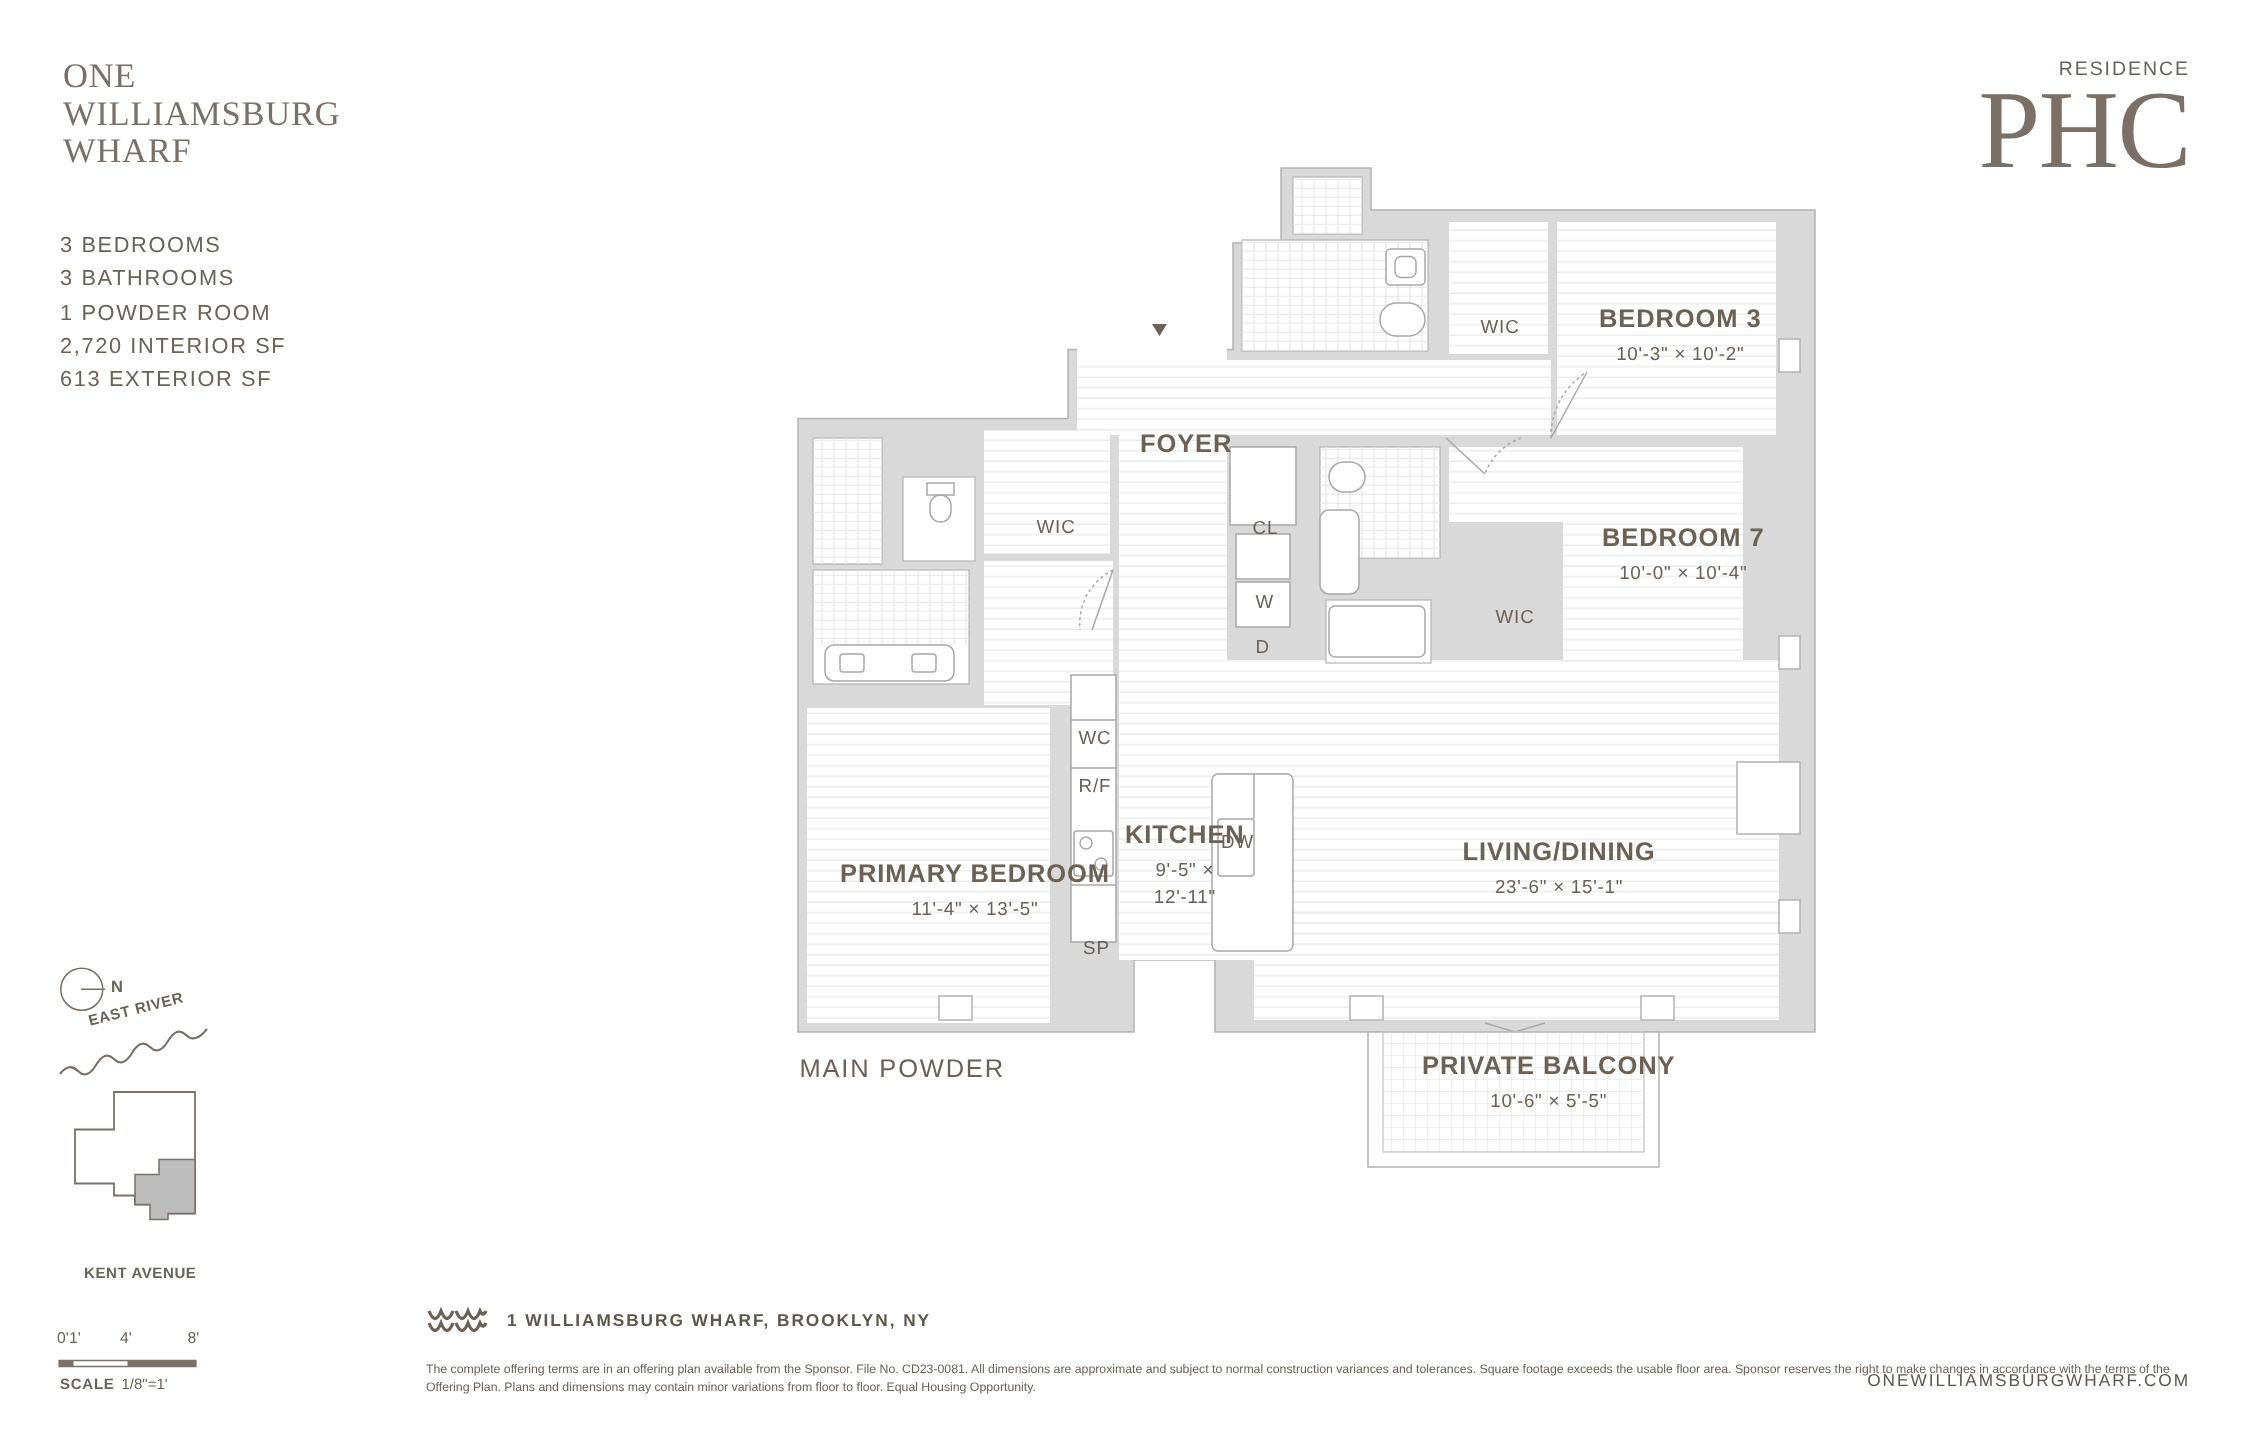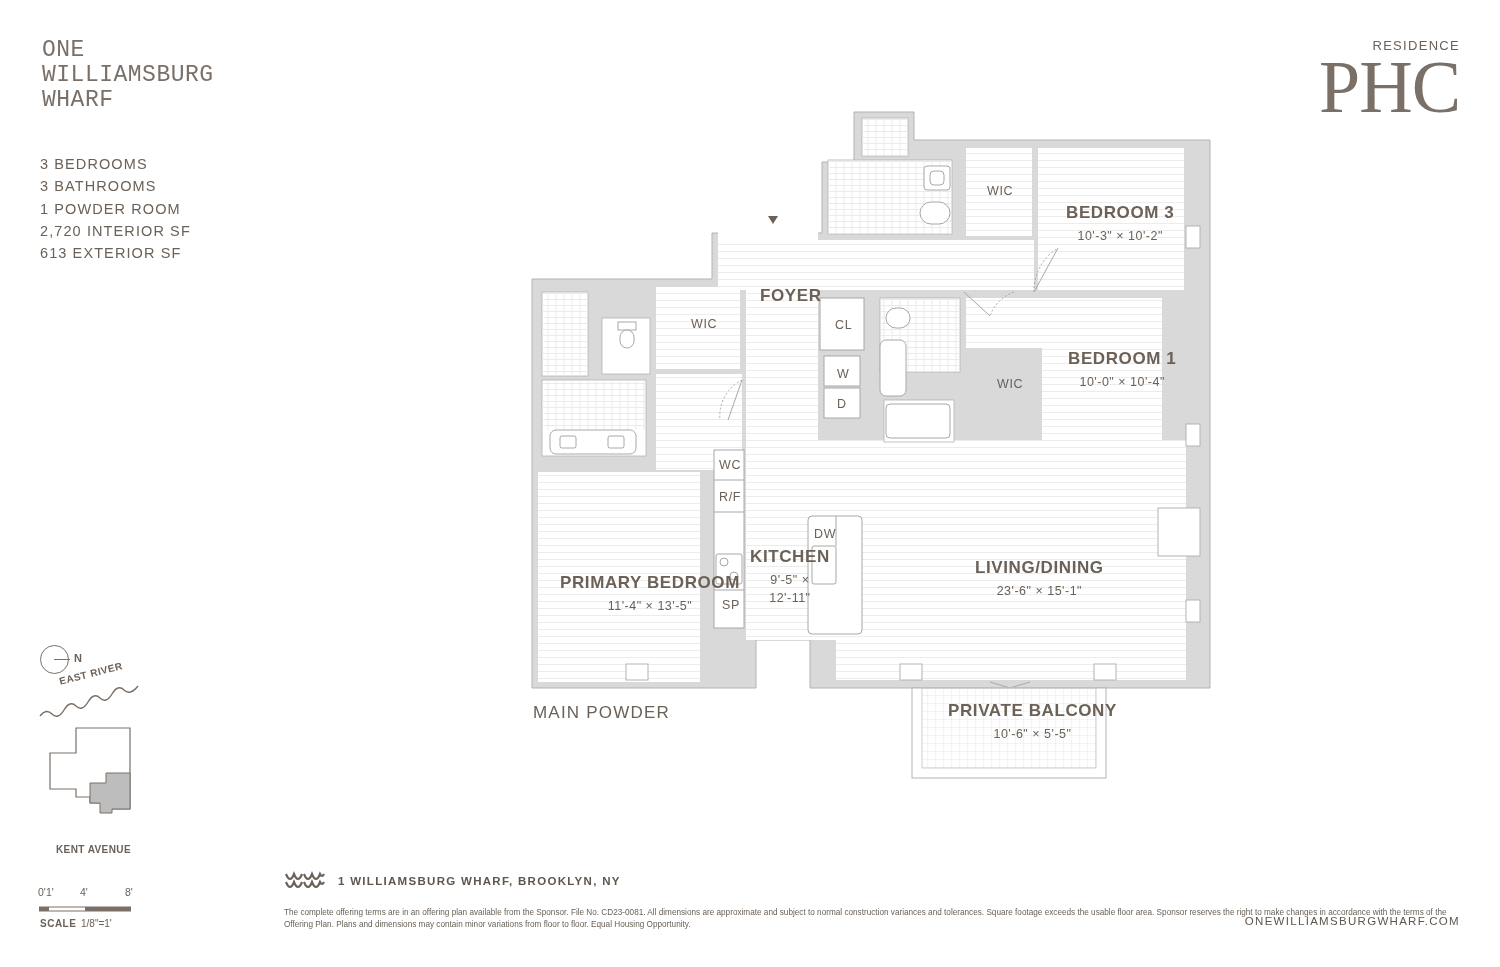--- a/index.html
+++ b/index.html
@@ -1,19 +1,19 @@
 <!DOCTYPE html>
 <html><head>
 <meta charset="utf-8">
 <style>
   * { margin: 0; padding: 0; box-sizing: border-box; }
   html, body { width: 1500px; height: 967px; background: #ffffff; overflow: hidden; }
   body { position: relative; font-family: "Liberation Sans", sans-serif; color: #6b6157; }
 
-  .brand { position: absolute; left: 42px; top: 38px; font-family: Liberation Mono, monospace; font-size: 23px; line-height: 25px; color: #7a7068; letter-spacing: 0.5px; }
+  .brand { position: absolute; left: 42px; top: 38px; font-family: Liberation Serif, serif; font-size: 23px; line-height: 25px; color: #7a7068; letter-spacing: 0.5px; }
   .brand div { white-space: nowrap; }
 
   .stats { position: absolute; left: 40px; top: 153px; font-size: 14.5px; line-height: 22.3px; color: #6b6157; letter-spacing: 1.1px; }
 
   .res-label { position: absolute; right: 40px; top: 38px; font-size: 13px; letter-spacing: 1.3px; color: #6b6157; text-align: center; }
   .res-name { position: absolute; right: 40px; top: 50px; font-family: "Liberation Serif", serif; font-size: 74px; line-height: 74px; color: #7a7068; letter-spacing: -1px; }
 
   .compass { position: absolute; left: 40px; top: 645px; }
   .compass-circle { width: 29px; height: 29px; border: 1.4px solid #7a7068; border-radius: 50%; position: relative; }
   .compass-circle::after { content: ""; position: absolute; left: 13px; top: 13px; width: 16px; height: 1.4px; background: #7a7068; }
@@ -30,21 +30,21 @@
   .scale-bar { position: absolute; left: 39px; top: 904px; }
   .scale-label { position: absolute; left: 40px; top: 918px; font-size: 10px; font-weight: bold; letter-spacing: 0.5px; color: #6b6157; }
   .scale-ratio { position: absolute; left: 81px; top: 918px; font-size: 10px; color: #6b6157; }
 
   .plan { position: absolute; left: 0; top: 0; }
   .main-level { position: absolute; left: 533px; top: 703px; font-size: 17px; letter-spacing: 1.2px; color: #6b6157; }
 
   .room { position: absolute; text-align: center; color: #6b6157; white-space: nowrap; }
   .room .n { font-size: 17px; font-weight: bold; letter-spacing: 0.6px; }
   .room .d { font-size: 12.5px; letter-spacing: 0.5px; margin-top: 6px; }
-  .tag { position: absolute; font-size: 12.5px; letter-spacing: 0.6px; color: #6b6157; white-space: nowrap; }
+  .tag { position: absolute; font-size: 12.5px; letter-spacing: 0.6px; color: #6b6157; white-space: nowrap; margin-top: 27px; }
 
   .footer-logo { position: absolute; left: 284px; top: 870px; }
   .footer-addr { position: absolute; left: 338px; top: 875px; font-size: 11.5px; letter-spacing: 1.3px; color: #5f564d; font-weight: bold; }
   .footer-url { position: absolute; right: 40px; top: 875px; font-size: 11.5px; letter-spacing: 1.3px; color: #5f564d; font-weight: normal; margin-top: 40px; }
   .disclaimer { position: absolute; left: 284px; top: 907px; width: 1180px; font-size: 8.2px; line-height: 12px; color: #6b6157; }
 </style>
 </head>
 <body>
 
 <div class="brand">
@@ -219,21 +219,21 @@
   <path d="M768 216 L778 216 L773 224 Z" fill="#6b6157"></path>
 </svg>
 
 <div class="main-level">MAIN POWDER</div>
 
 <div class="room" style="left:1066px; top:203px;">
   <div class="n">BEDROOM 3</div>
   <div class="d">10'-3" × 10'-2"</div>
 </div>
 <div class="room" style="left:1068px; top:349px;">
-  <div class="n">BEDROOM 1</div>
+  <div class="n">BEDROOM 7</div>
   <div class="d">10'-0" × 10'-4"</div>
 </div>
 <div class="room" style="left:760px; top:286px;">
   <div class="n">FOYER</div>
 </div>
 <div class="room" style="left:560px; top:541px;margin-top:32px;">
   <div class="n">PRIMARY BEDROOM</div>
   <div class="d">11'-4" × 13'-5"</div>
 </div>
 <div class="room" style="left:750px; top:547px;">

